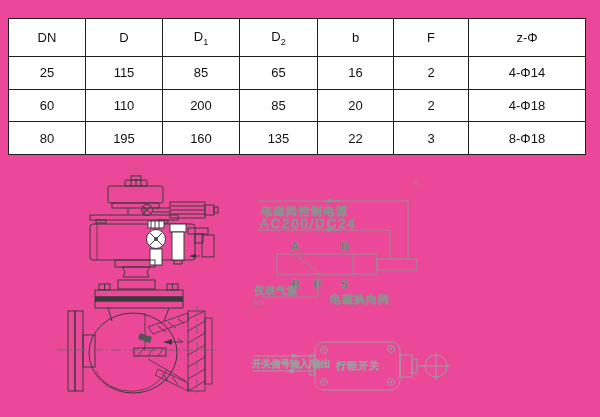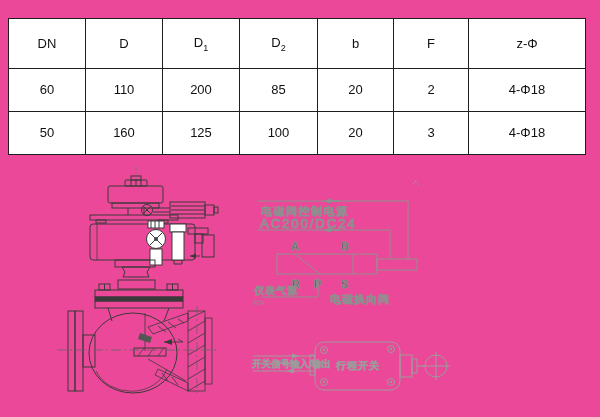--- a/index.html
+++ b/index.html
@@ -40,36 +40,45 @@
         <tr>
       <th><span>DN</span></th>
       <th><span>D</span></th>
       <th><span>D</span><sub>1</sub></th>
       <th><span>D</span><sub>2</sub></th>
       <th><span>b</span></th>
       <th><span>F</span></th>
       <th><span>z-Φ</span></th>
     </tr>
     <tr>
+      <td>25</td>
+      <td>115</td>
+      <td>85</td>
+      <td>65</td>
+      <td>16</td>
+      <td>2</td>
+      <td>4-Φ14</td>
+    </tr>
+    <tr>
       <td>60</td>
       <td>110</td>
       <td>200</td>
       <td>85</td>
       <td>20</td>
       <td>2</td>
       <td>4-Φ18</td>
     </tr>
     <tr>
-      <td>50</td>
+      <td>80</td>
+      <td>195</td>
       <td>160</td>
-      <td>125</td>
-      <td>100</td>
-      <td>20</td>
+      <td>135</td>
+      <td>22</td>
       <td>3</td>
-      <td>4-Φ18</td>
+      <td>8-Φ18</td>
     </tr>
   </tbody>
     </table>
 
   <svg class="valve-svg" width="190" height="242" viewBox="0 0 190 242" stroke="#3a3a3a" fill="none" stroke-width="1">
 
     <line x1="86" y1="3" x2="86" y2="20" stroke="#777" stroke-width="0.7" stroke-dasharray="6 2 1.5 2"></line>
 
     <g>
       <rect x="81" y="13" width="10" height="4"></rect>

